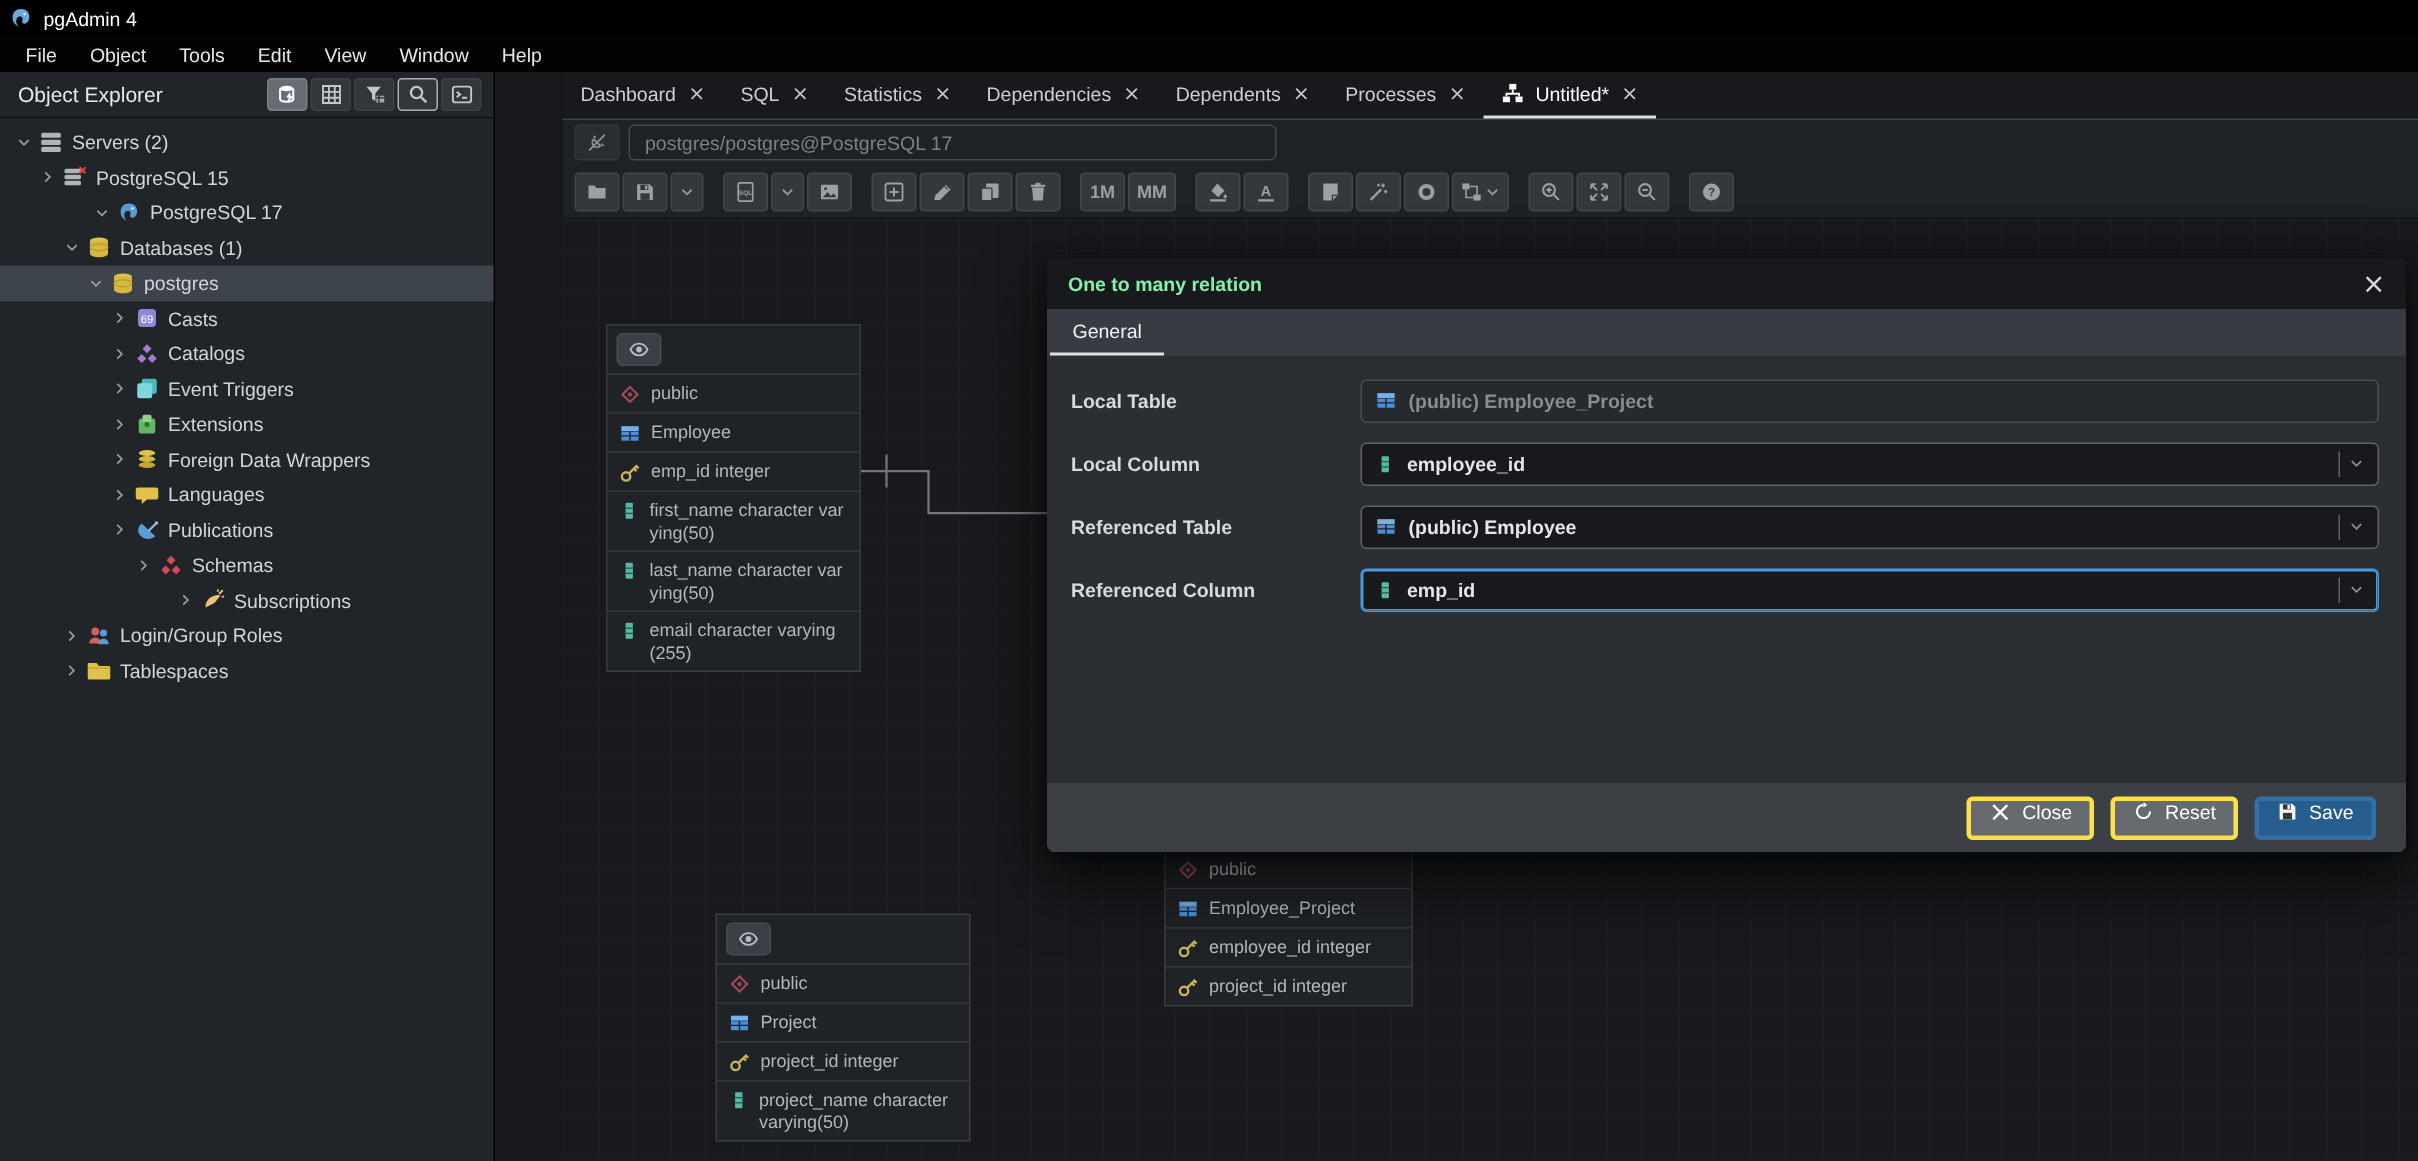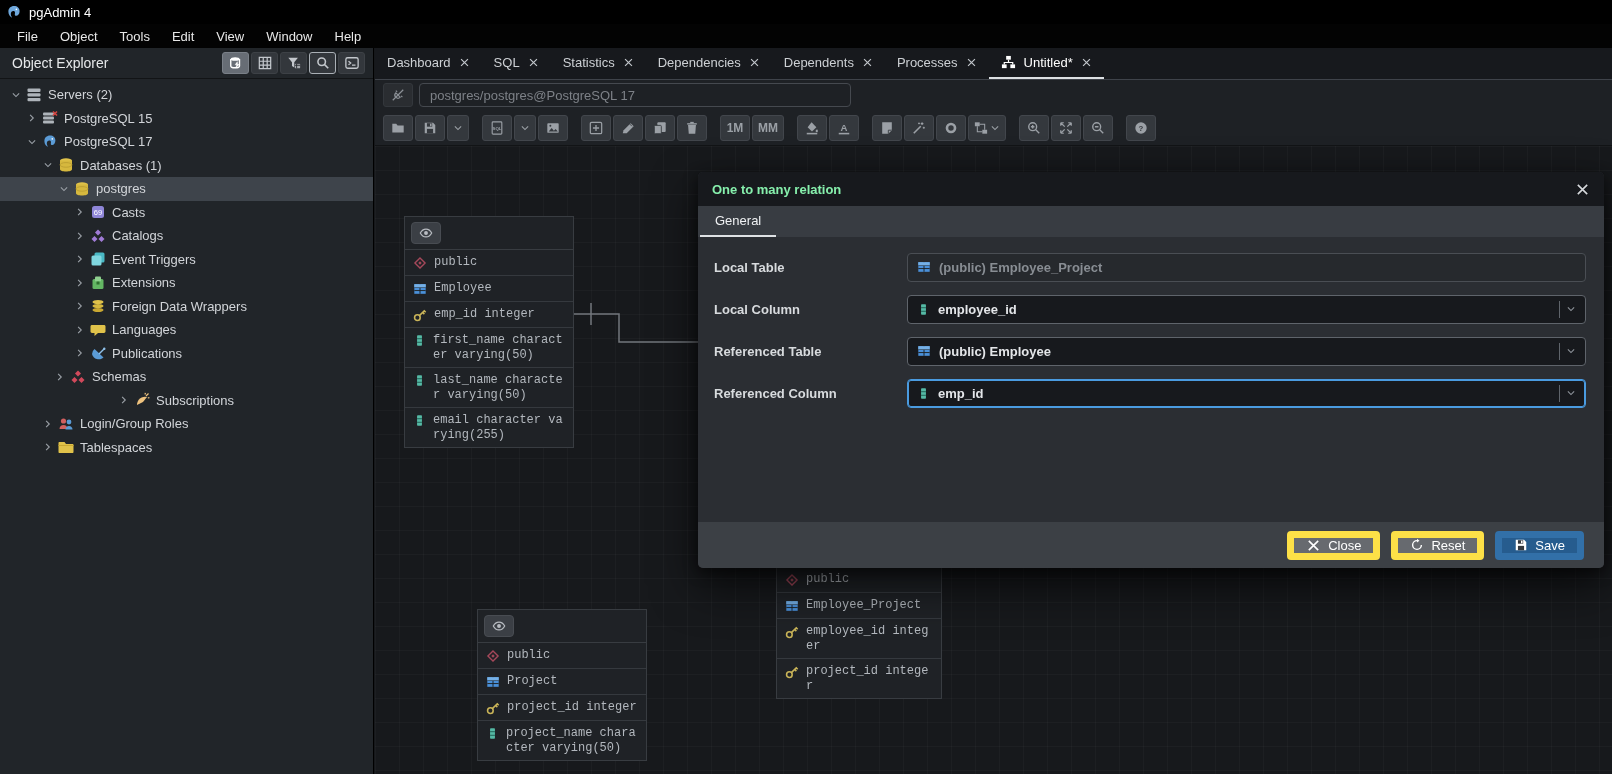--- a/index.html
+++ b/index.html
@@ -10,21 +10,21 @@
 
   
   #titlebar { position:absolute; left:0; top:0; width:1612px; height:24px; background:#000;
     display:flex; align-items:center; padding-left:6px; gap:7px; }
   #titlebar .app-title { color:#fff; font-size:13px; }
   #menubar { position:absolute; left:0; top:24px; width:1612px; height:24px; background:#030303;
     display:flex; align-items:center; padding-left:6px; }
   #menubar .menu-item { color:#e8e8e8; font-size:13px; padding:3px 11px; cursor:default; }
 
   
-  #sidebar { position:absolute; left:0; top:48px; width:374px; height:726px; background:#212529;
+  #sidebar { position:absolute; left:0; top:48px; width:330px; height:726px; background:#212529;
     border-right:1px solid #000; }
   #explorer-header { height:31px; display:flex; align-items:center; justify-content:space-between;
     padding:0 8px 0 12px; border-bottom:1px solid #121416; }
   #explorer-header .panel-title { color:#e6e8ea; font-size:14px; }
   #explorer-toolbar { display:flex; gap:2px; }
   .ex-btn { width:27px; height:22px; background:#33373c; border:1px solid #3d4146; border-radius:3px;
     display:flex; align-items:center; justify-content:center; color:#c3c7cc; }
   .ex-btn.active { background:#676d75; border-color:#7a8088; color:#fff; }
   .ex-btn.outlined { border-color:#aab0b6; }
   #tree { padding-top:4px; }
@@ -55,21 +55,21 @@
     color:#9ba0a6; font-size:12px; font-weight:bold; }
   .tb-btn.narrow { min-width:18px; }
 
   
   #canvas { position:absolute; left:0; top:98px; width:1237px; height:628px; background:#17191c;
     background-image:linear-gradient(rgba(255,255,255,.028) 1px, transparent 1px),
       linear-gradient(90deg, rgba(255,255,255,.028) 1px, transparent 1px);
     background-size:24px 24px; overflow:hidden; }
   #rel-lines { position:absolute; left:0; top:0; z-index:1; }
   .erd-node { position:absolute; z-index:2; background:#1f2226; border:1px solid #383c41;
-    font-size:12px; color:#b3b8be;font-family:Liberation Mono, monospace; }
+    font-size:12px; color:#b3b8be; }
   .node-header { padding:5px 6px; border-bottom:1px solid #383c41; }
   .eye-btn { width:30px; height:22px; background:#3b3f45; border:1px solid #484c52; border-radius:4px;
     display:flex; align-items:center; justify-content:center; color:#b8bcc2; }
   .node-row { display:flex; align-items:flex-start; gap:7px; padding:5px 8px; border-bottom:1px solid #35393e; }
   .node-row:last-child { border-bottom:none; }
   .node-row .icon { margin-top:1px; }
   .node-row .row-text { line-height:14.5px; word-break:break-all; }
 
   
   #dialog { position:absolute; left:698px; top:172px; width:906px; height:396px; z-index:10;
@@ -87,21 +87,21 @@
   .field-label { width:209px; padding-left:16px; font-size:13px; color:#d8dbde; }
   .field-control { flex:1; margin-right:18px; height:29px; background:#17191d; border:1px solid #5f646b;
     border-radius:4px; display:flex; align-items:center; padding:0 9px; gap:8px; font-size:13px; color:#e4e6e9; }
   .field-control.disabled { background:#26292d; border-color:#4a4e54; color:#888d93; }
   .field-control.focused { border-color:#4a9be0; box-shadow:0 0 0 1px #4a9be0 inset; }
   .combo-end { margin-left:auto; display:flex; align-items:center; gap:6px; color:#8e939a; }
   .combo-sep { width:1px; height:17px; background:#5f646b; }
   #dialog-footer { height:46px; background:#3c4045; display:flex; align-items:center;
     justify-content:flex-end; gap:11px; padding-right:20px; }
   .dlg-btn { height:29px; padding:0 12px; border-radius:4px; display:flex; align-items:flex-start; gap:7px;
-    font-size:13px; color:#fff; background:#676a6f; border:7px solid #fde047; }
+    font-size:13px; color:#fff; background:#676a6f; border:3px solid #fde047; }
   .dlg-btn.primary { background:#265c8e; border-color:#3270a8; }
 </style>
 </head>
 <body>
 
 <div id="titlebar">
   <span class="icon">
       <svg width="16" height="16" viewBox="0 0 16 16" xmlns="http://www.w3.org/2000/svg">
         <path d="M8 2c3.4 0 5.6 2 5.6 5.2 0 2.8-1.7 4.6-3.4 4.6-.9 0-1.4-.5-1.4-1.3 0-.5.2-1 .2-1.7C9 7.6 8.4 7 7.4 7 5.9 7 4.8 8.3 4.8 10c0 1.6.7 2.9 1.9 3.6-2.7-.6-4.3-2.9-4.3-5.9C2.4 4.3 4.7 2 8 2z" fill="#6fa8dc"></path>
         <circle cx="10.4" cy="5.4" r=".8" fill="#fff"></circle>
@@ -192,21 +192,21 @@
         <span class="icon">
           <svg width="16" height="16" viewBox="0 0 16 16" xmlns="http://www.w3.org/2000/svg">
             <rect x="1" y="2.5" width="11" height="3" rx="1" fill="#aeb4ba"></rect>
             <rect x="1" y="6.5" width="11" height="3" rx="1" fill="#aeb4ba"></rect>
             <rect x="1" y="10.5" width="11" height="3" rx="1" fill="#aeb4ba"></rect>
             <path d="M11 1.5l4 4M15 1.5l-4 4" stroke="#d64541" stroke-width="1.6"></path>
           </svg>
         </span>
         <span class="tree-label">PostgreSQL 15</span>
       </div>
-      <div class="tree-row" style="padding-left: 24px;">
+      <div class="tree-row" style="padding-left: 24px; margin-left: 36px;">
         <span class="tree-expander">
           <svg width="10" height="10" viewBox="0 0 16 16" xmlns="http://www.w3.org/2000/svg">
             <path d="M3 5.5l5 5 5-5" fill="none" stroke="currentColor" stroke-width="1.8"></path>
           </svg>
         </span>
         <span class="icon">
           <svg width="16" height="16" viewBox="0 0 16 16" xmlns="http://www.w3.org/2000/svg">
             <path d="M8 1.6c3.3 0 5.4 2 5.4 5 0 2.7-1.6 4.5-3.2 4.5-.9 0-1.4-.5-1.4-1.3 0-.5.2-1 .2-1.6 0-1.1-.6-1.7-1.6-1.7-1.5 0-2.6 1.3-2.6 3 0 1.6.7 2.8 1.9 3.5-2.7-.6-4.3-2.8-4.3-5.8C2.4 3.8 4.7 1.6 8 1.6z" fill="#5b9bd5"></path>
             <circle cx="10.3" cy="4.9" r=".8" fill="#fff"></circle>
           </svg>
@@ -337,21 +337,21 @@
         </span>
         <span class="icon">
           <svg width="16" height="16" viewBox="0 0 16 16" xmlns="http://www.w3.org/2000/svg">
             <path d="M2 9a7 7 0 0 0 11.5 3.5L4.5 4A7 7 0 0 0 2 9z" fill="#5b9bd5"></path>
             <path d="M9 9l5-5" stroke="#8fc1ea" stroke-width="1.4"></path>
             <circle cx="14.3" cy="3.7" r="1.2" fill="#8fc1ea"></circle>
           </svg>
         </span>
         <span class="tree-label">Publications</span>
       </div>
-      <div class="tree-row" style="padding-left: 52px;">
+      <div class="tree-row" style="padding-left: 88px;">
         <span class="tree-expander">
           <svg width="10" height="10" viewBox="0 0 16 16" xmlns="http://www.w3.org/2000/svg">
             <path d="M5 3l5 5-5 5" fill="none" stroke="currentColor" stroke-width="1.8"></path>
           </svg>
         </span>
         <span class="icon">
           <svg width="16" height="16" viewBox="0 0 16 16" xmlns="http://www.w3.org/2000/svg">
             <path d="M8 1.5 11 4.5 8 7.5 5 4.5z" fill="#d1495b"></path>
             <path d="M4.5 8 7.5 11 4.5 14 1.5 11z" fill="#d1495b"></path>
             <path d="M11.5 8 14.5 11 11.5 14 8.5 11z" fill="#d1495b"></path>

